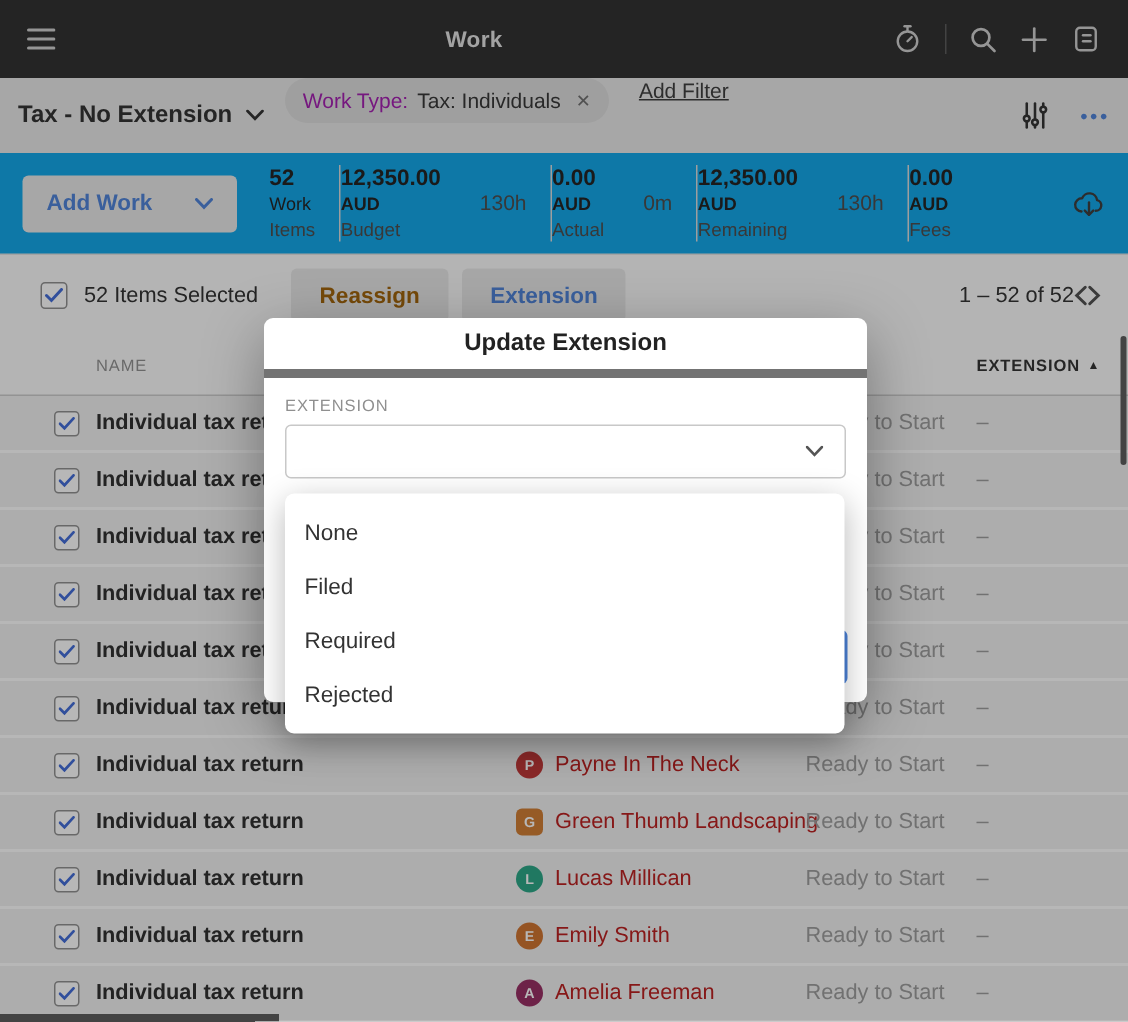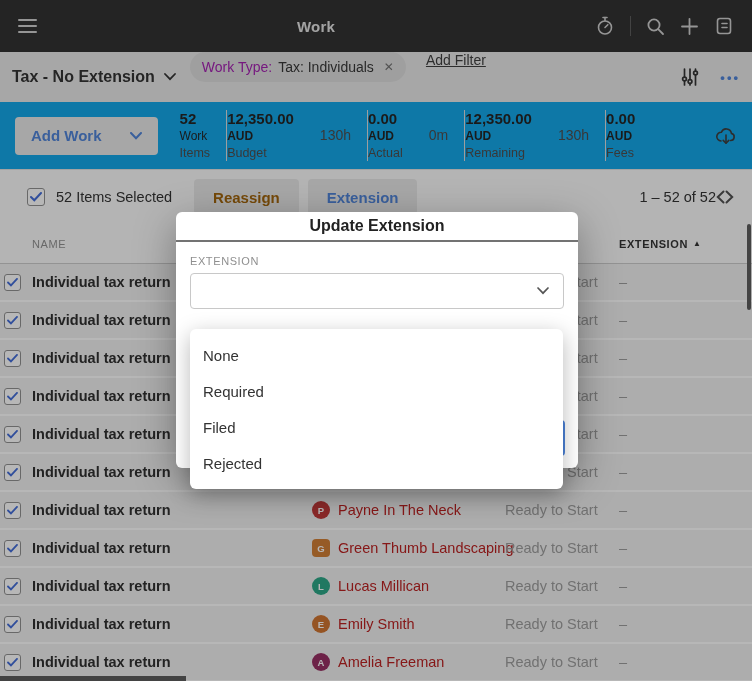--- a/index.html
+++ b/index.html
@@ -94,21 +94,21 @@
   .bulk-btn + .bulk-btn { margin-left: 9px; }
   .pagination { margin-left: auto; display: flex; align-items: center; }
   .pagination-text { font-size: 14.5px; color: #2e2e2e; }
   .page-chevron { cursor: pointer; }
 
   
   .grid-cols {
     display: grid;
     grid-template-columns: 28px 278px 193px 114px 1fr;
     align-items: center;
-    padding-left: 4px;
+    padding-left: 36px;
   }
   .thead { height: 40px; border-bottom: 1px solid #cccccc; background: #fbfbfb; }
   .th-name { grid-column: 2; font-size: 11px; letter-spacing: 0.6px; color: #8f8f8f; }
   .th-ext { grid-column: 5; font-size: 11px; letter-spacing: 0.6px; color: #2f2f2f; font-weight: bold; display: flex; align-items: center; gap: 5px; padding-left: 2px; cursor: pointer; }
   .sort-arrow { font-size: 8px; color: #2f2f2f; }
 
   .rows { background: #ffffff; }
   .row { height: 36px; margin-bottom: 2px; background: #f1f1f1; }
   .cell-check { display: flex; }
   .row .checkbox { width: 17px; height: 17px; }
@@ -132,21 +132,21 @@
   
   .overlay { position: absolute; inset: 0; background: rgba(15,15,15,0.30); z-index: 50; }
   .modal {
     position: absolute; left: 176px; top: 212px;
     width: 402px; height: 256px;
     background: #ffffff; border-radius: 6px;
     box-shadow: 0 12px 40px rgba(0,0,0,0.35);
     z-index: 60;
   }
   .modal-header {
-    height: 30px; border-bottom: 2px solid #737373;
+    height: 40px; border-bottom: 6px solid #737373;
     display: flex; align-items: center; justify-content: center;
   }
   .modal-title { font-size: 16px; font-weight: bold; color: #222222; }
   .modal-body { padding: 13px 14px 0 14px; position: relative; }
   .field-label { font-size: 11px; letter-spacing: 0.6px; color: #8f8f8f; margin-bottom: 6px; }
   .select-box {
     height: 36px; border: 1px solid #c8c8c8; border-radius: 4px;
     background: #fff; display: flex; align-items: center;
     justify-content: flex-end; padding: 0 14px;
     font-size: 14.5px; color: #333; cursor: pointer;
@@ -529,16 +529,16 @@
       <svg width="12" height="8" viewBox="0 0 12 8" fill="none" stroke="#555" stroke-width="1.7" stroke-linecap="round">
         <polyline points="1,1 6,6.2 11,1"></polyline>
       </svg>
     </div>
   </div>
   <button class="modal-primary-btn" style="background:#4c82d8;"></button>
 </div>
 
 <div class="dropdown-panel">
     <div class="dropdown-option">None</div>
+    <div class="dropdown-option">Filed</div>
     <div class="dropdown-option">Required</div>
-    <div class="dropdown-option">Filed</div>
     <div class="dropdown-option">Rejected</div>
   </div>
 
 </body></html>

